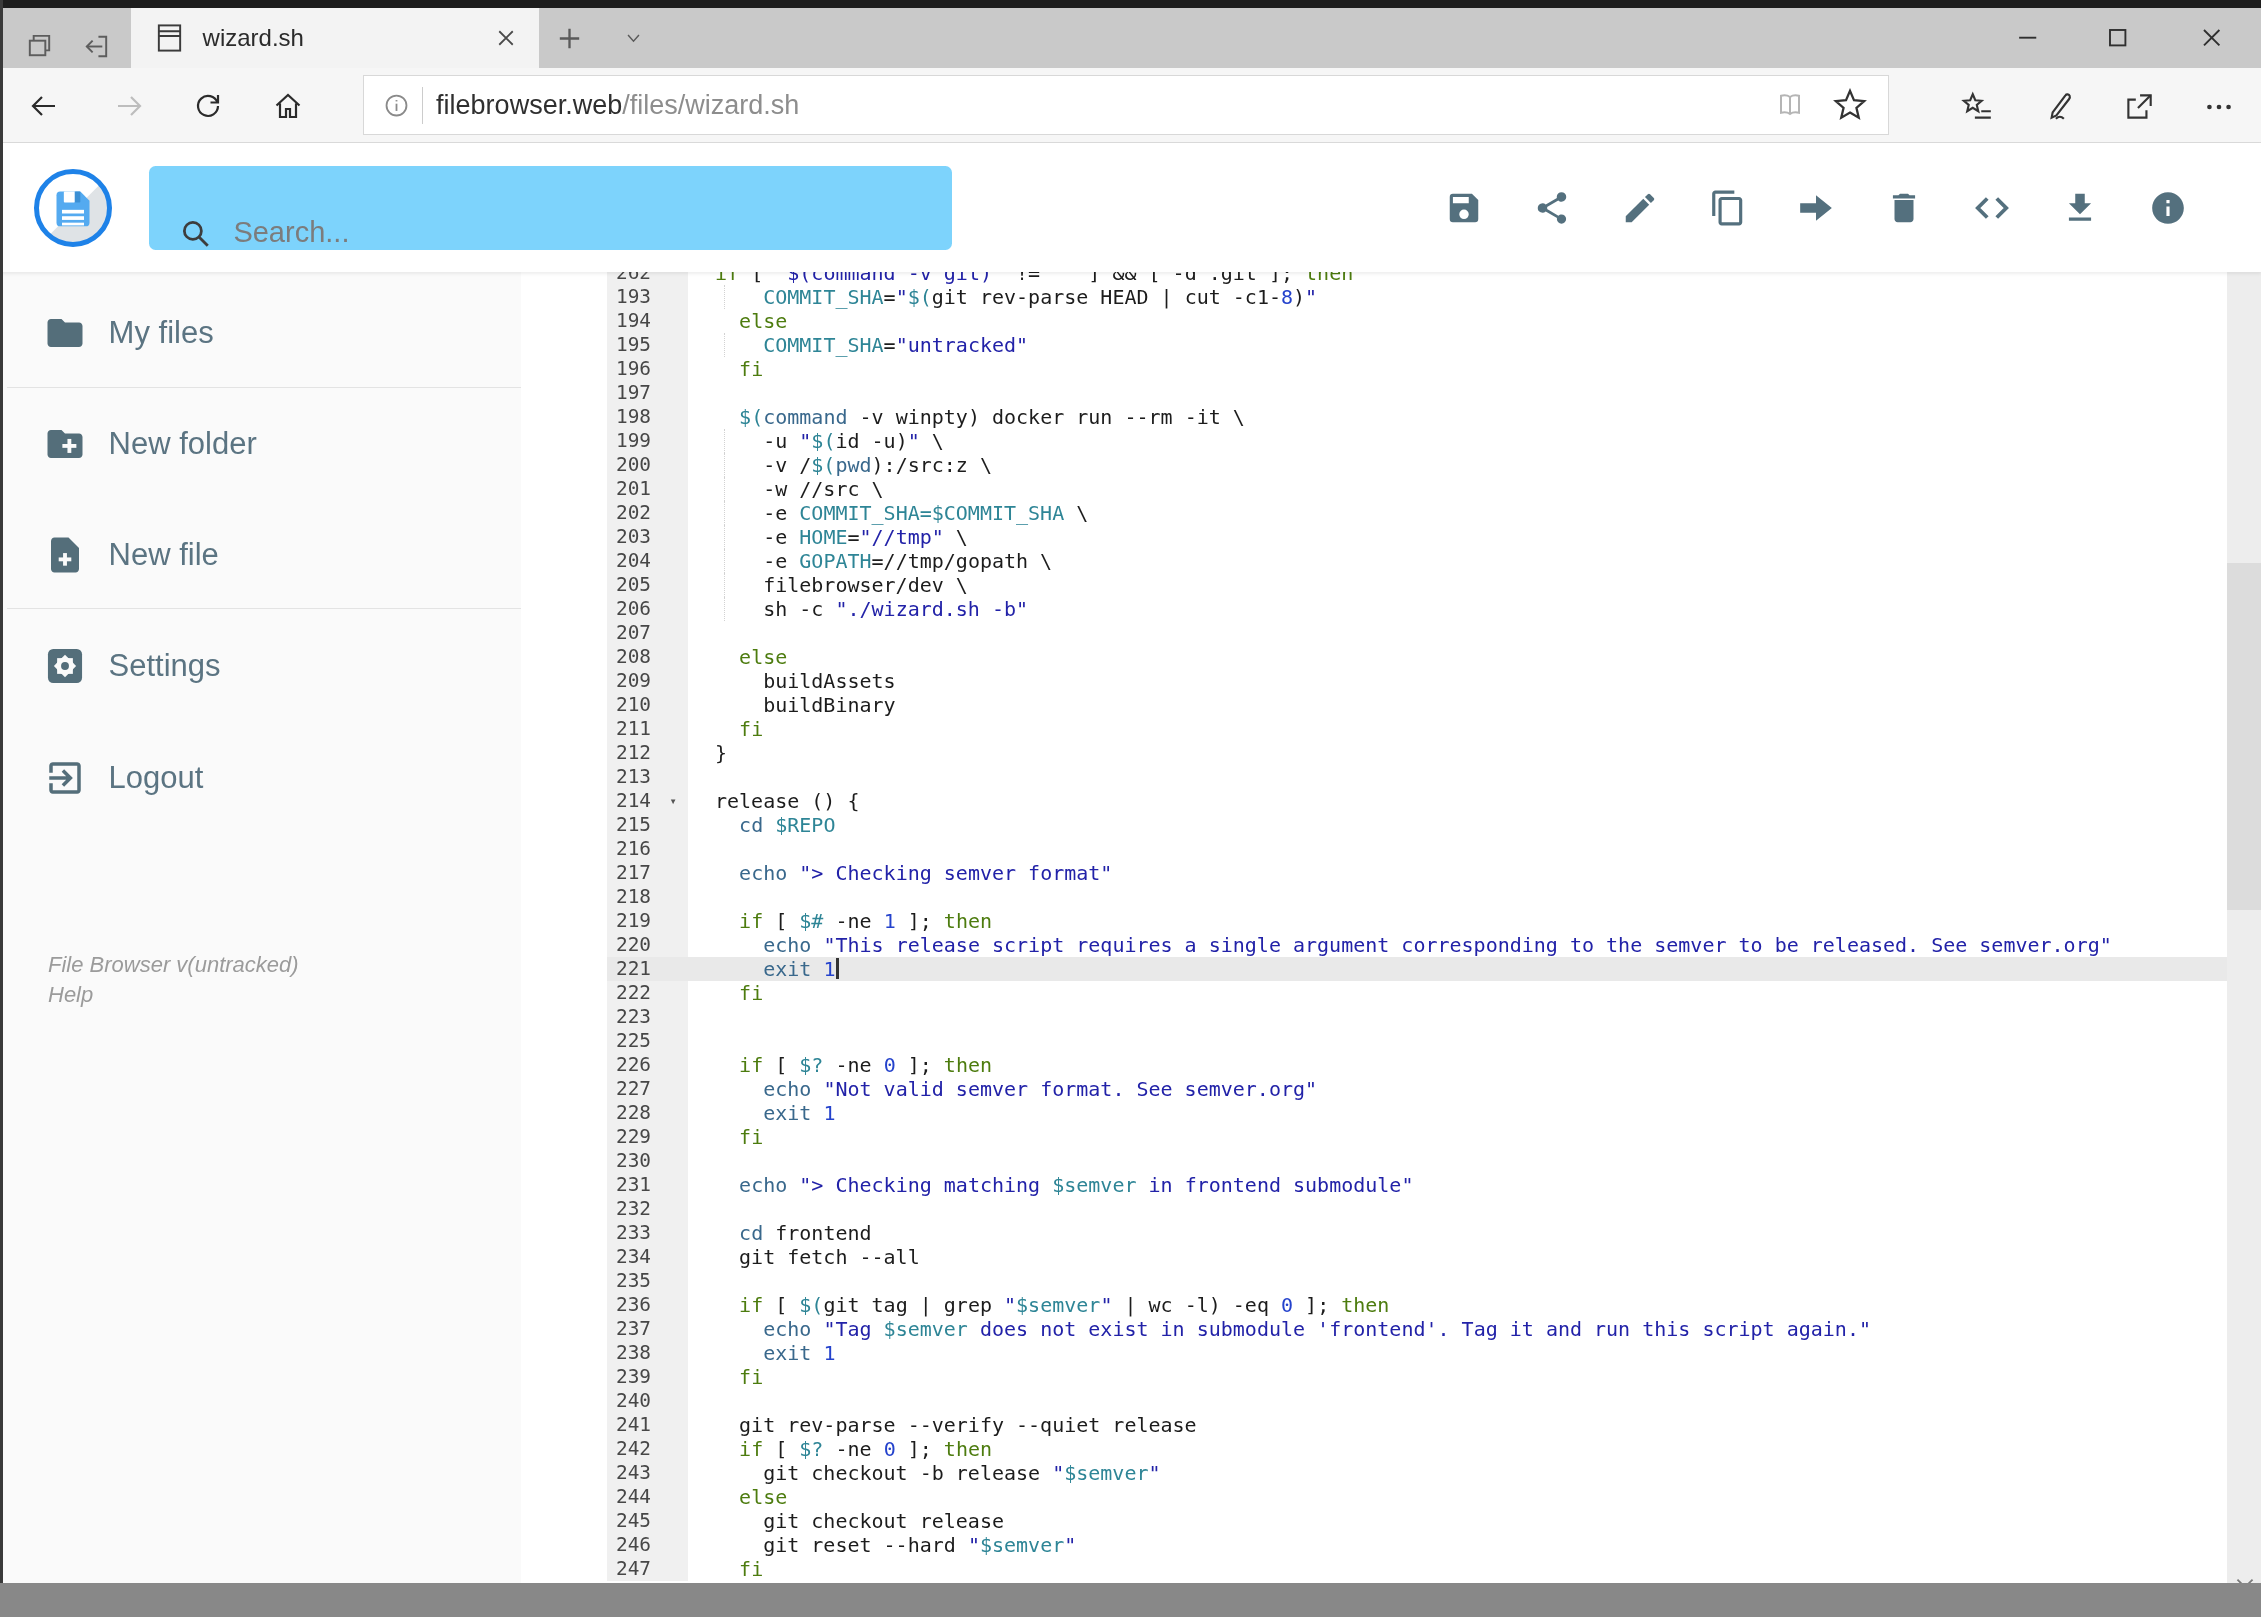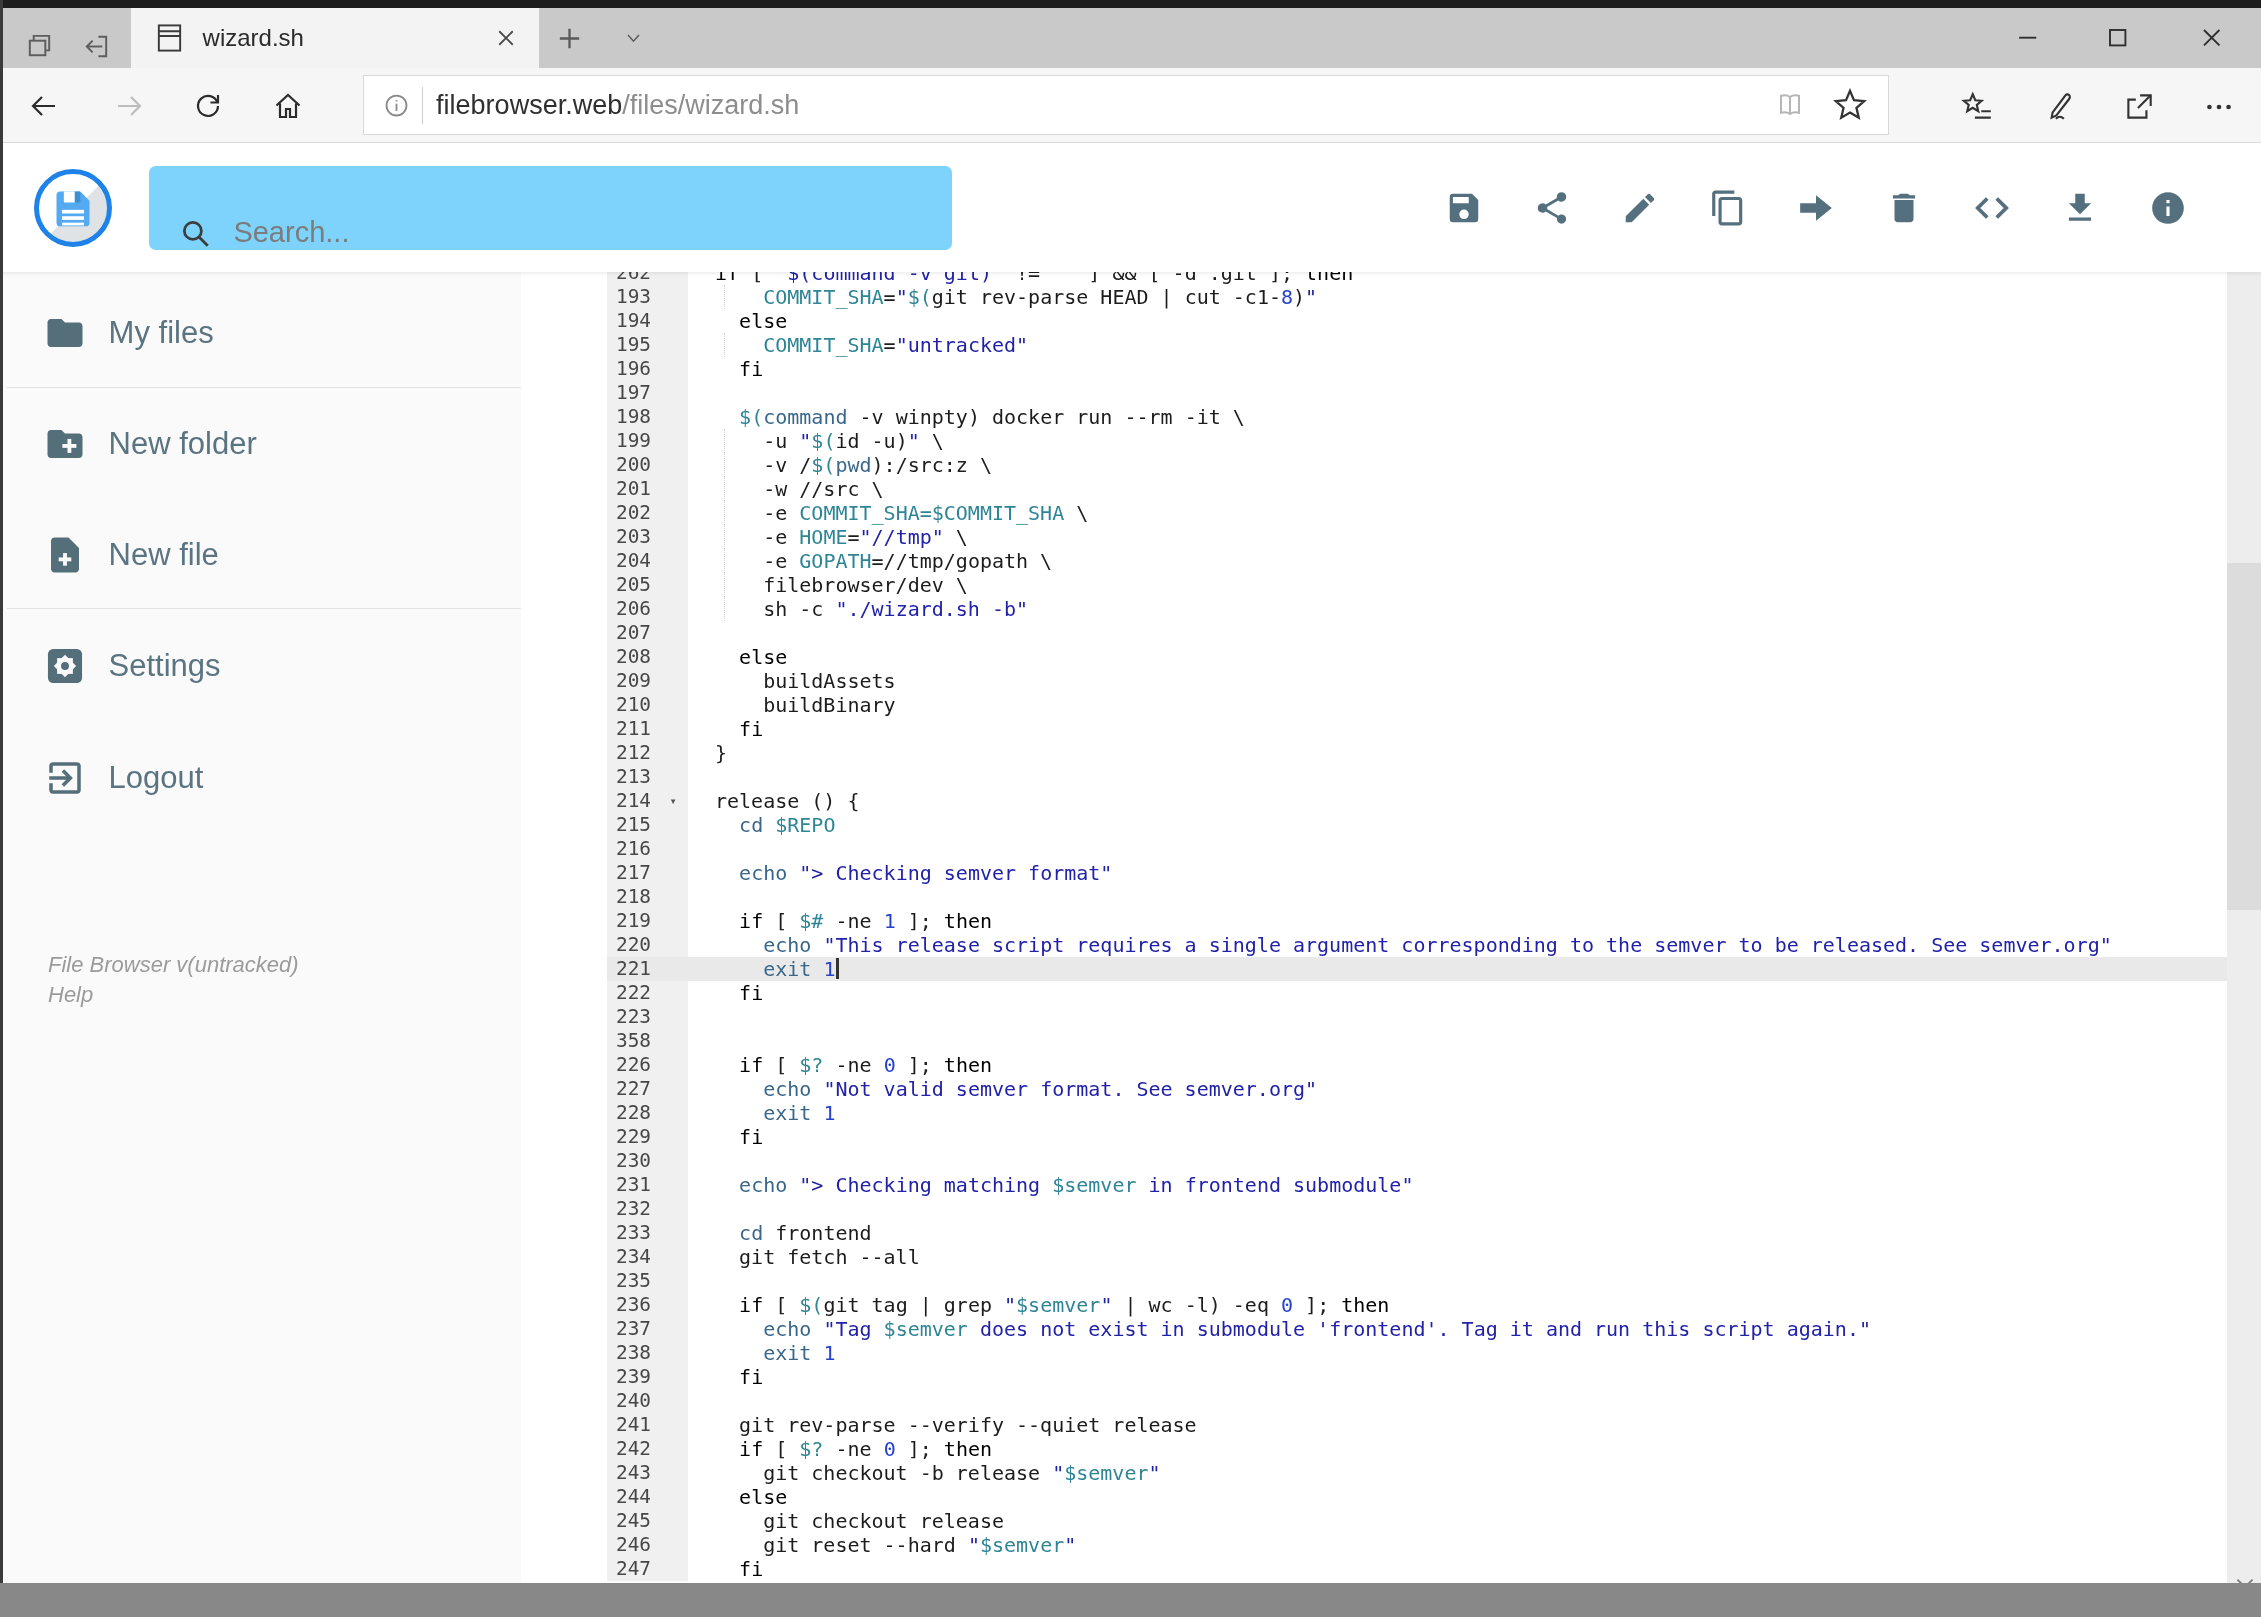--- a/index.html
+++ b/index.html
@@ -53,21 +53,21 @@
   .row:first-child{margin-top:-11.3px;}
   .row.active{background:#e9e9e9;}
   .gut{flex:none;width:81px;background:#f0f0f0;position:relative;box-sizing:border-box;
        font-family:"DejaVu Sans Mono",monospace;font-size:19.4px;line-height:24px;color:#474747;
        text-align:right;padding-right:37px;}
   .row.active .gut{background:#e9e9e9;}
   .fold{position:absolute;right:11.3px;top:0;font-size:12px;line-height:24px;color:#555;}
   .code{flex:none;white-space:pre;font-family:"DejaVu Sans Mono",monospace;font-size:20px;line-height:24px;
         padding-left:27px;position:relative;color:#1c1c1c;}
   .guide{position:absolute;left:36px;top:0;bottom:0;border-left:1.6px dotted #d2d2d2;}
-  .t-k{color:#000000;} .t-b{color:#39688c;} .t-v{color:#2e8596;} .t-s{color:#2222a8;}
+  .t-k{color:#4d7c0f;} .t-b{color:#39688c;} .t-v{color:#2e8596;} .t-s{color:#2222a8;}
   .t-n{color:#2442cc;} .t-p{color:#1c1c1c;}
   .caret{display:inline-block;width:2.4px;height:21px;background:#333;vertical-align:-3.2px;margin-left:0.8px;}
 
   
   .scrollbar{left:2227px;top:143px;width:35px;height:1464px;background:#ededed;}
   .sb-arrow{position:absolute;left:6.5px;width:22px;height:22px;color:#7a7a7a;}
   .sb-thumb{position:absolute;left:0;top:420px;width:35px;height:347px;background:#dcdcdc;}
 </style>
 </head>
 <body>
@@ -486,21 +486,21 @@
       </div>
       <div class="row">
         <div class="gut">222</div>
         <div class="code"><span class="t-p">  </span><span class="t-k">fi</span></div>
       </div>
       <div class="row">
         <div class="gut">223</div>
         <div class="code"></div>
       </div>
       <div class="row">
-        <div class="gut">358</div>
+        <div class="gut">225</div>
         <div class="code"></div>
       </div>
       <div class="row">
         <div class="gut">226</div>
         <div class="code"><span class="t-p">  </span><span class="t-k">if</span><span class="t-p"> [ </span><span class="t-v">$?</span><span class="t-p"> -ne </span><span class="t-n">0</span><span class="t-p"> ]; </span><span class="t-k">then</span></div>
       </div>
       <div class="row">
         <div class="gut">227</div>
         <div class="code"><span class="t-p">    </span><span class="t-b">echo</span><span class="t-p"> </span><span class="t-s">"Not valid semver format. See semver.org"</span></div>
       </div>

